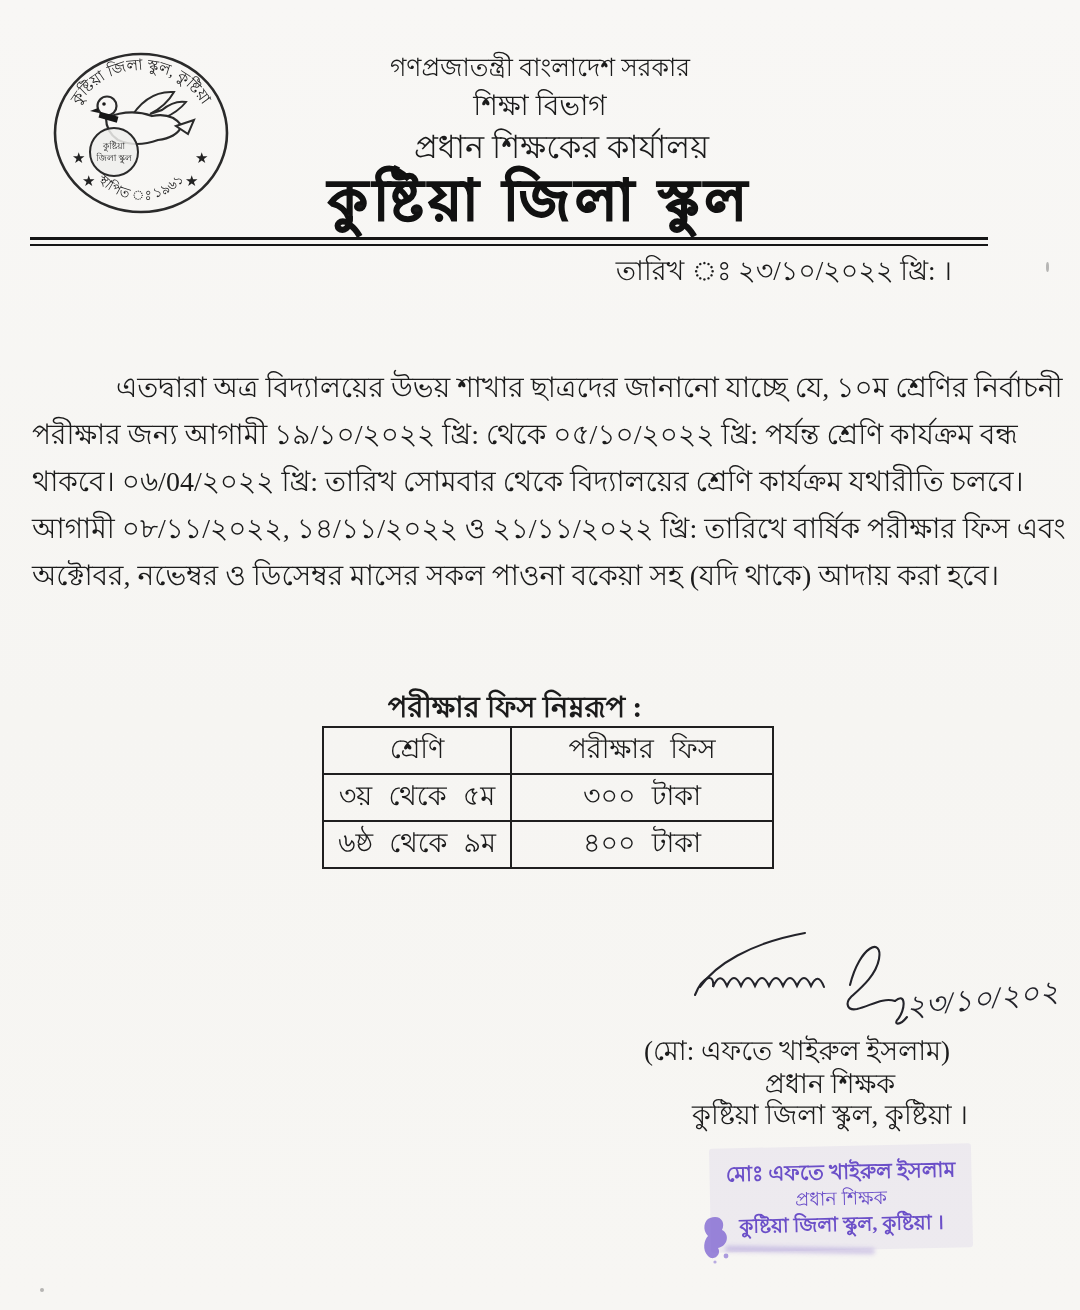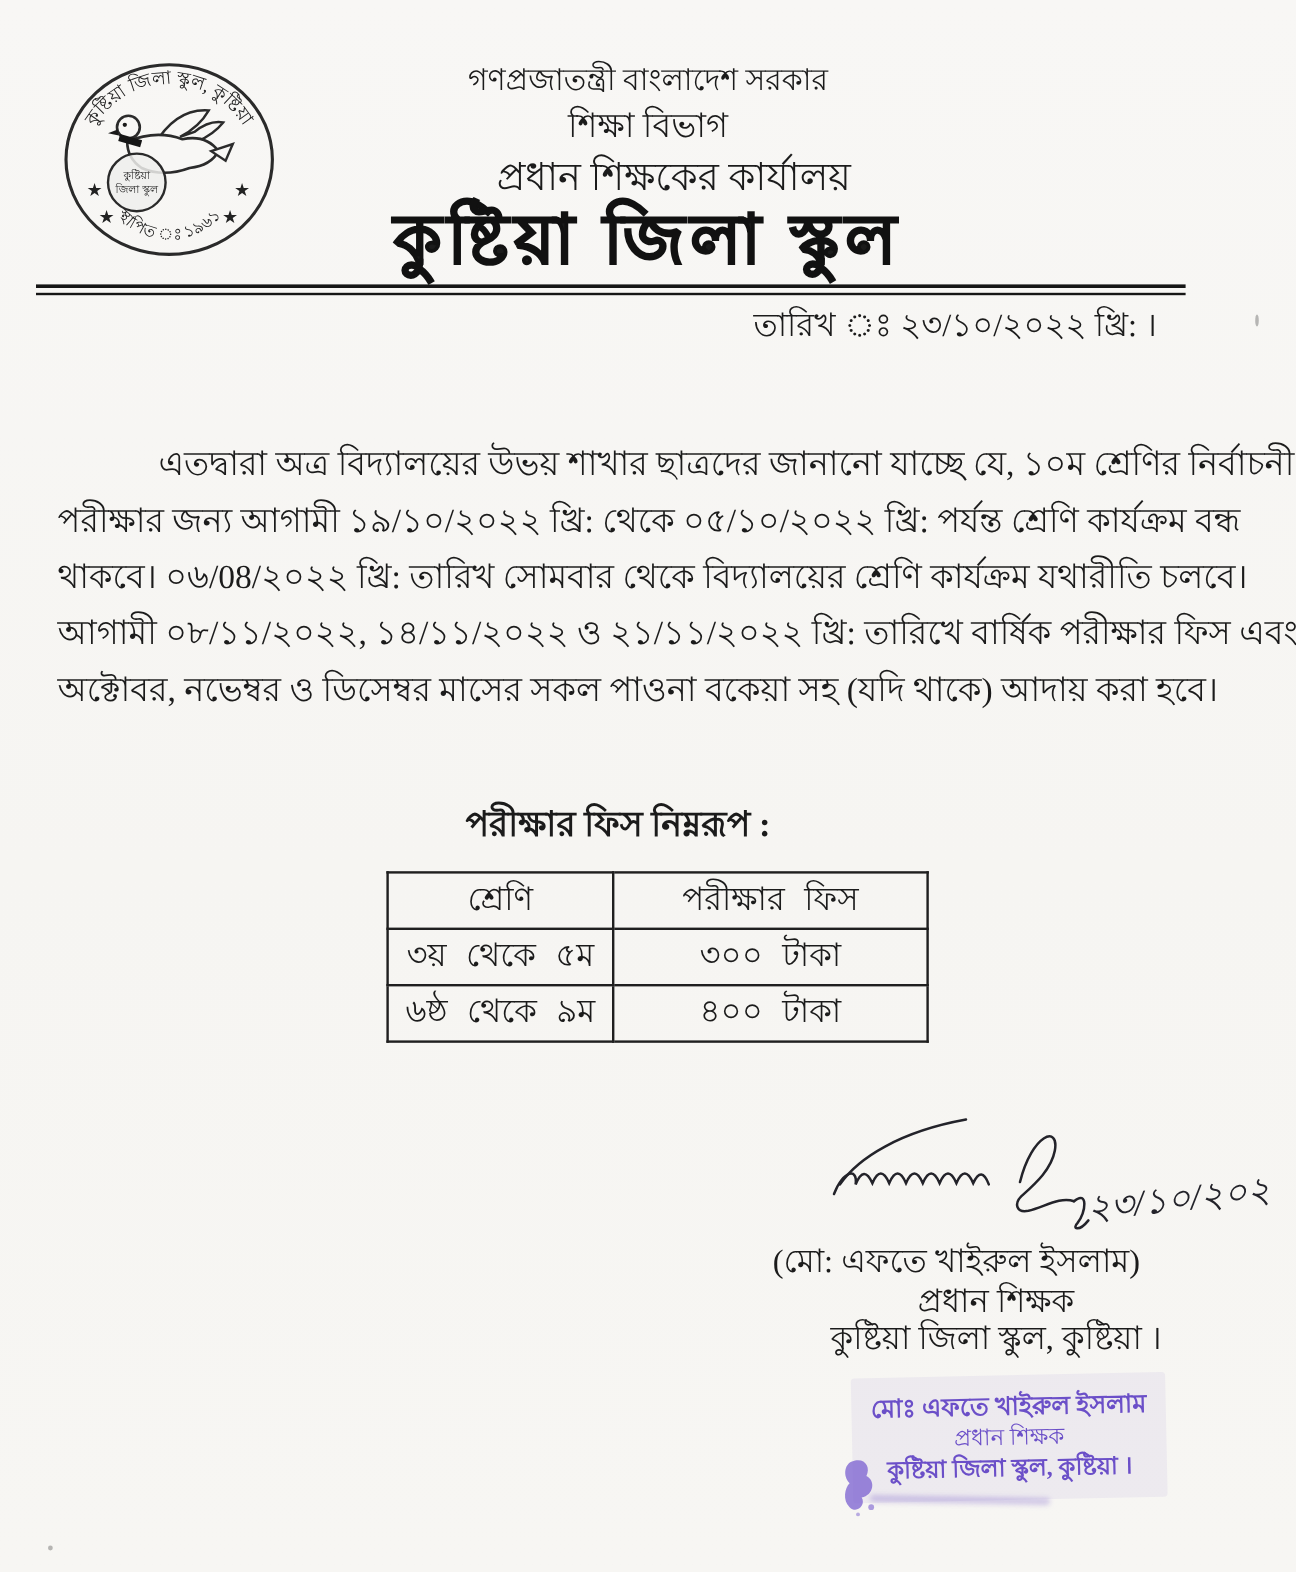--- a/index.html
+++ b/index.html
@@ -23,28 +23,28 @@
     -webkit-text-stroke:1.4px #111;
   }
   
   .seal{position:absolute;left:50px;top:50px;width:182px;height:168px;}
   
   .rule-double{
     position:absolute;left:30px;top:237px;width:958px;height:4px;
     border-top:3px solid #161616;border-bottom:2px solid #161616;
   }
   
-  .date-line{position:absolute;top:250px;right:116px;font-size:27px;}
+  .date-line{position:absolute;top:250px;right:128px;font-size:27px;}
   
-  .body-block{position:absolute;left:48px;top:364px;width:945px;font-size:28px;}
+  .body-block{position:absolute;left:32px;top:364px;width:945px;font-size:28px;}
   .body-line{height:47px;line-height:47px;white-space:nowrap;}
   .body-line.indent{padding-left:84px;}
   
   .fees-heading{
-    position:absolute;left:0;right:50px;top:664px;
+    position:absolute;left:0;right:50px;top:684px;
     text-align:center;font-size:29px;font-weight:bold;
   }
   table.fees{
     position:absolute;left:322px;top:726px;
     border-collapse:collapse;table-layout:fixed;
   }
   table.fees th,table.fees td{
     border:2px solid #1f1f1f;text-align:center;vertical-align:middle;
     font-size:27px;font-weight:normal;padding:0;font-family:Liberation Mono, monospace;
   }
@@ -119,21 +119,21 @@
     <div class="h-school">কুষ্টিয়া জিলা স্কুল</div>
   </div>
 
   <div class="rule-double"></div>
 
   <div class="date-line">তারিখ ঃ ২৩/১০/২০২২ খ্রি: ।</div>
 
   <div class="body-block">
     <div class="body-line indent">এতদ্বারা অত্র বিদ্যালয়ের উভয় শাখার ছাত্রদের জানানো যাচ্ছে যে, ১০ম শ্রেণির নির্বাচনী</div>
     <div class="body-line">পরীক্ষার জন্য আগামী ১৯/১০/২০২২ খ্রি: থেকে  ০৫/১০/২০২২ খ্রি: পর্যন্ত শ্রেণি কার্যক্রম বন্ধ</div>
-    <div class="body-line">থাকবে। ০৬/08/২০২২ খ্রি: তারিখ সোমবার থেকে বিদ্যালয়ের শ্রেণি কার্যক্রম যথারীতি চলবে।</div>
+    <div class="body-line">থাকবে। ০৬/04/২০২২ খ্রি: তারিখ সোমবার থেকে বিদ্যালয়ের শ্রেণি কার্যক্রম যথারীতি চলবে।</div>
     <div class="body-line">আগামী ০৮/১১/২০২২,  ১৪/১১/২০২২ ও ২১/১১/২০২২ খ্রি: তারিখে বার্ষিক পরীক্ষার ফিস এবং</div>
     <div class="body-line">অক্টোবর, নভেম্বর ও ডিসেম্বর মাসের সকল পাওনা বকেয়া সহ (যদি থাকে) আদায় করা হবে।</div>
   </div>
 
   <div class="fees-heading">পরীক্ষার ফিস নিম্নরূপ :</div>
 
   <table class="fees">
     <tbody>
         <tr>
       <th class="col-class">শ্রেণি</th>

